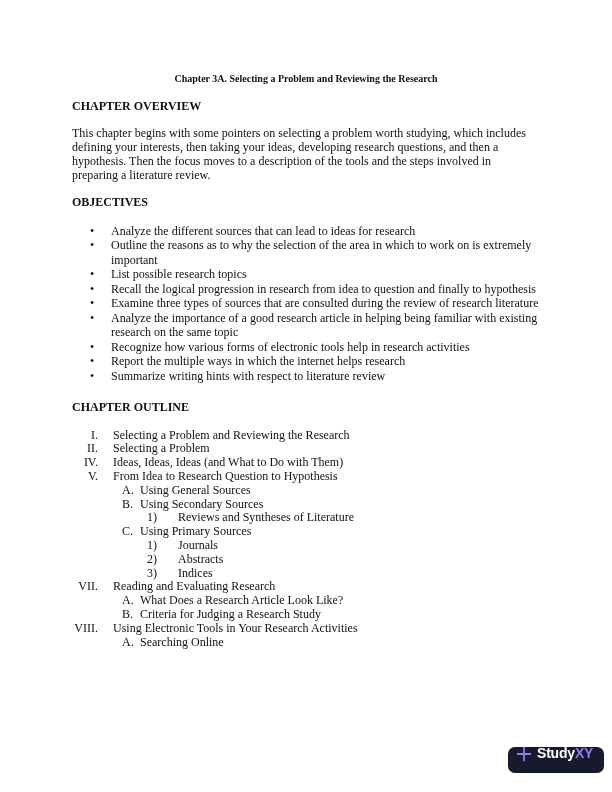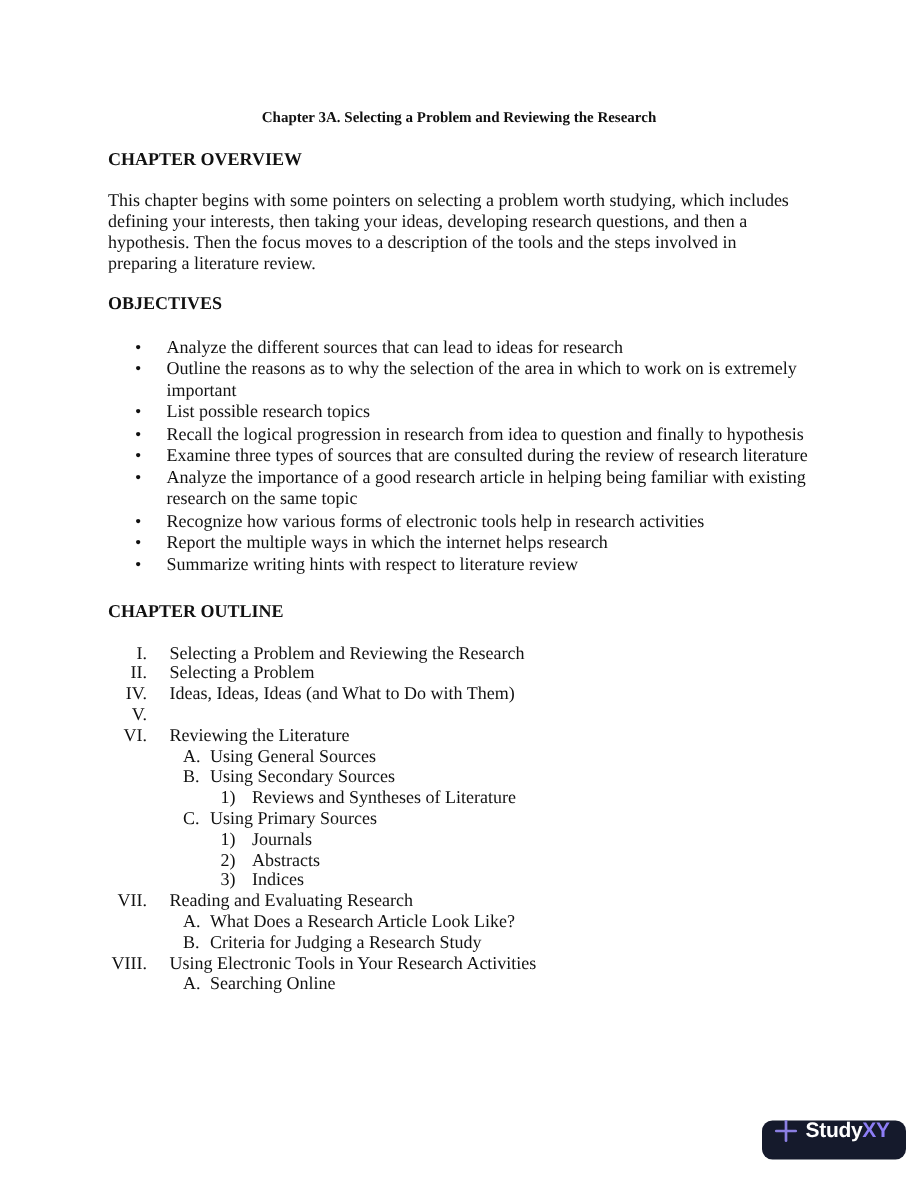--- a/index.html
+++ b/index.html
@@ -51,21 +51,21 @@
 
   .outline-list { }
   .o-row { display: flex; line-height: 13.8px; }
   .o-row.lvl1 .o-num { flex: 0 0 26px; width: 26px; text-align: right; }
   .o-row.lvl1 .o-text { margin-left: 15px; }
   .o-row.lvl2 { padding-left: 50px; }
   .o-row.lvl2 .o-num { flex: 0 0 13px; }
   .o-row.lvl2 .o-text { margin-left: 5px; }
   .o-row.lvl3 { padding-left: 75px; }
   .o-row.lvl3 .o-num { flex: 0 0 14px; }
-  .o-row.lvl3 .o-text { margin-left: 7px; }
+  .o-row.lvl3 .o-text { margin-left: 17px; }
 
   .footer-pagenum {
     position: absolute;
     top: 726px;
     left: 0;
     width: 612px;
     text-align: center;
     line-height: 13.8px;
   }
   .brand-badge {
@@ -127,24 +127,21 @@
         <div class="o-row lvl1">
           <span class="o-num">II.</span>
           <span class="o-text">Selecting a Problem</span>
         </div>
         <div class="o-row lvl1">
           <span class="o-num">IV.</span>
           <span class="o-text">Ideas, Ideas, Ideas (and What to Do with Them)</span>
         </div>
         <div class="o-row lvl1">
           <span class="o-num">V.</span>
-        </div>
-        <div class="o-row lvl1">
-          <span class="o-num">VI.</span>
-          <span class="o-text">Reviewing the Literature</span>
+          <span class="o-text">From Idea to Research Question to Hypothesis</span>
         </div>
         <div class="o-row lvl2">
           <span class="o-num">A.</span>
           <span class="o-text">Using General Sources</span>
         </div>
         <div class="o-row lvl2">
           <span class="o-num">B.</span>
           <span class="o-text">Using Secondary Sources</span>
         </div>
         <div class="o-row lvl3">

